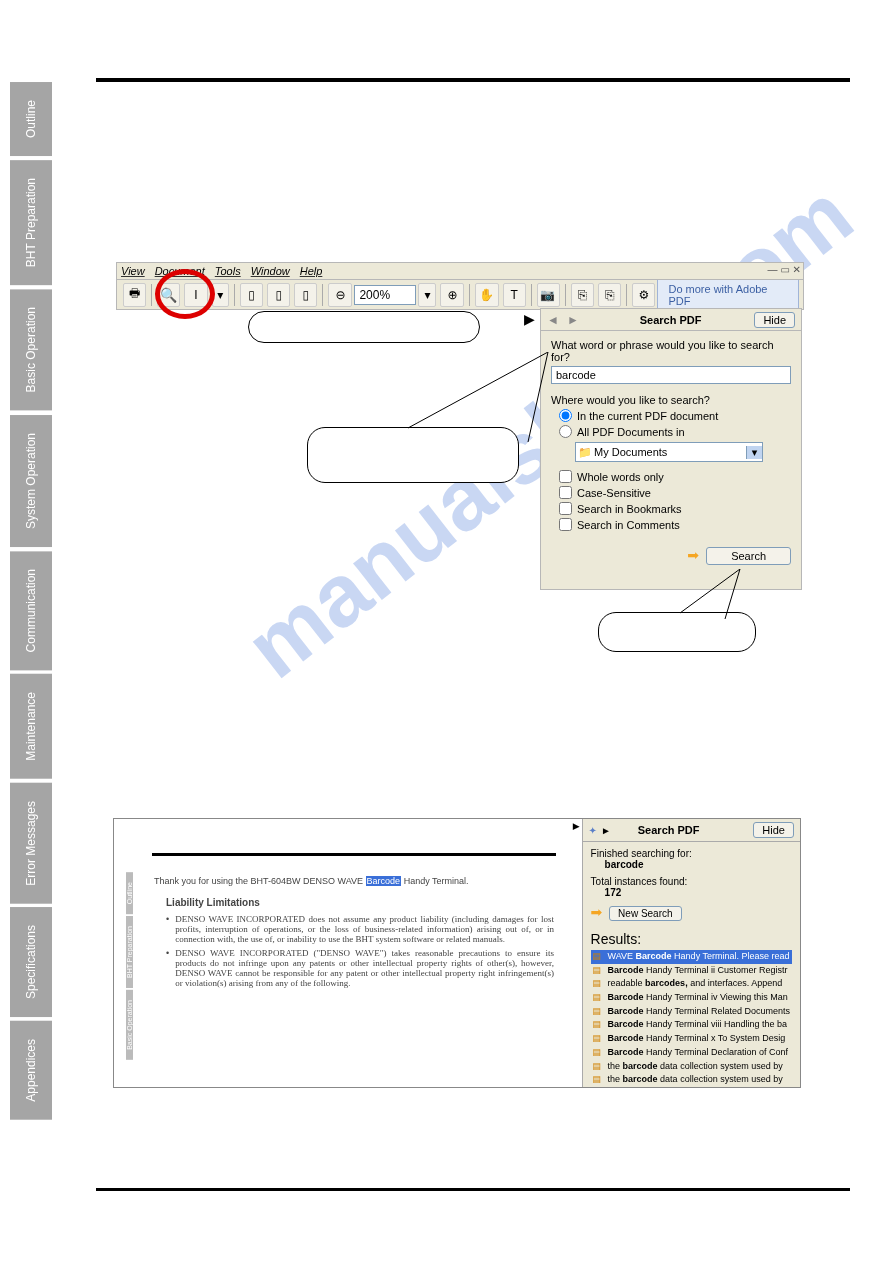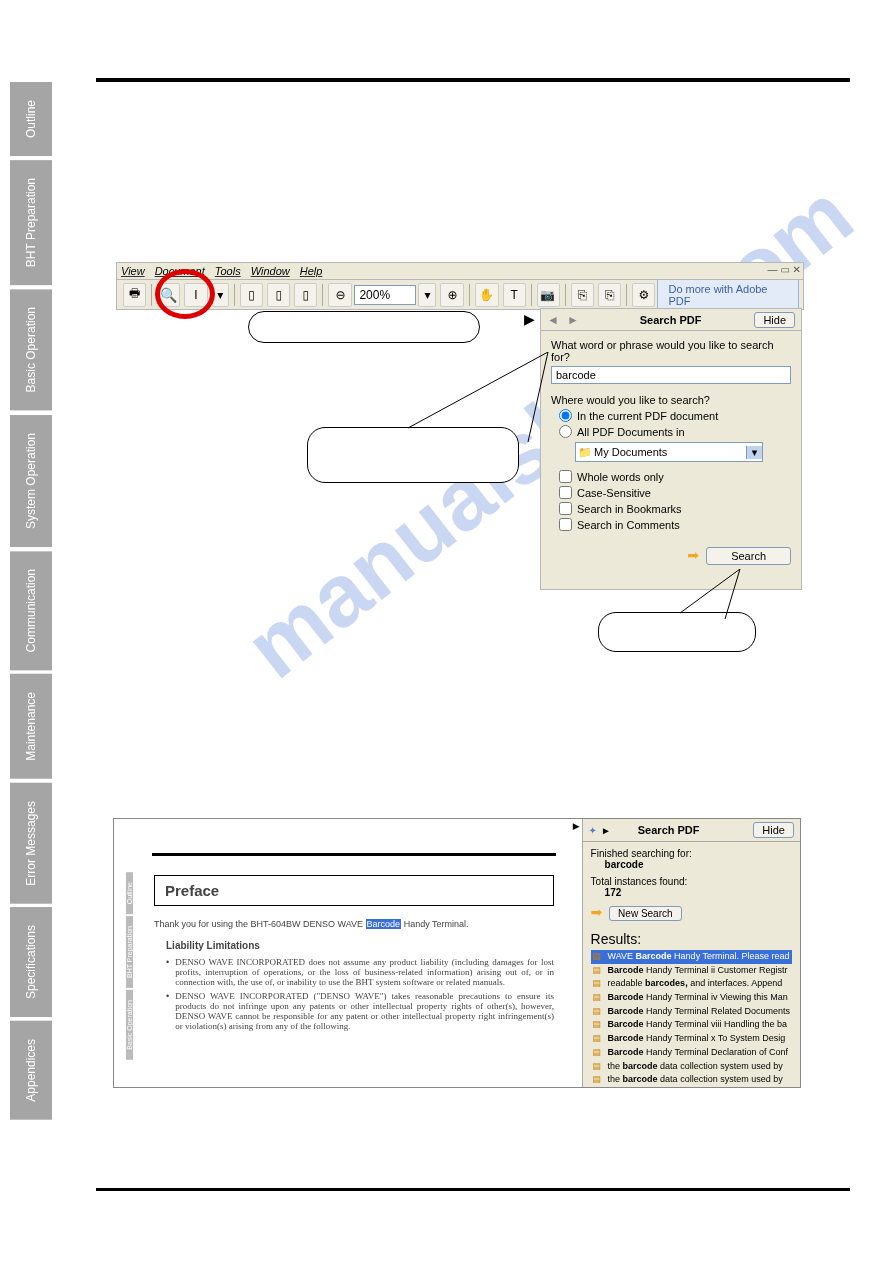--- a/index.html
+++ b/index.html
@@ -199,23 +199,20 @@
   <div class="results-panel">
     <div class="doc-side">
       <div class="scroll-arrow">▶</div>
       <div class="doc-hr"></div>
       <div class="doc-inner-tabs">
         <div class="doc-inner-tab">Outline</div>
         <div class="doc-inner-tab">BHT Preparation</div>
         <div class="doc-inner-tab">Basic Operation</div>
       </div>
       <div class="doc-content">
-        <div class="preface-box">
-          <h3>Preface</h3>
-        </div>
         <p>
           <span>Thank you for using the BHT-604BW DENSO WAVE </span><span class="hl">Barcode</span><span> Handy Terminal.</span>
         </p>
         <div class="ll-title">Liability Limitations</div>
         <div class="bullet">
             <span class="dot">•</span>
             <span class="txt">DENSO WAVE INCORPORATED does not assume any product liability (including damages for lost profits, interruption of operations, or the loss of business-related information) arising out of, or in connection with, the use of, or inability to use the BHT system software or related manuals.</span>
           </div>
         <div class="bullet">
             <span class="dot">•</span>

